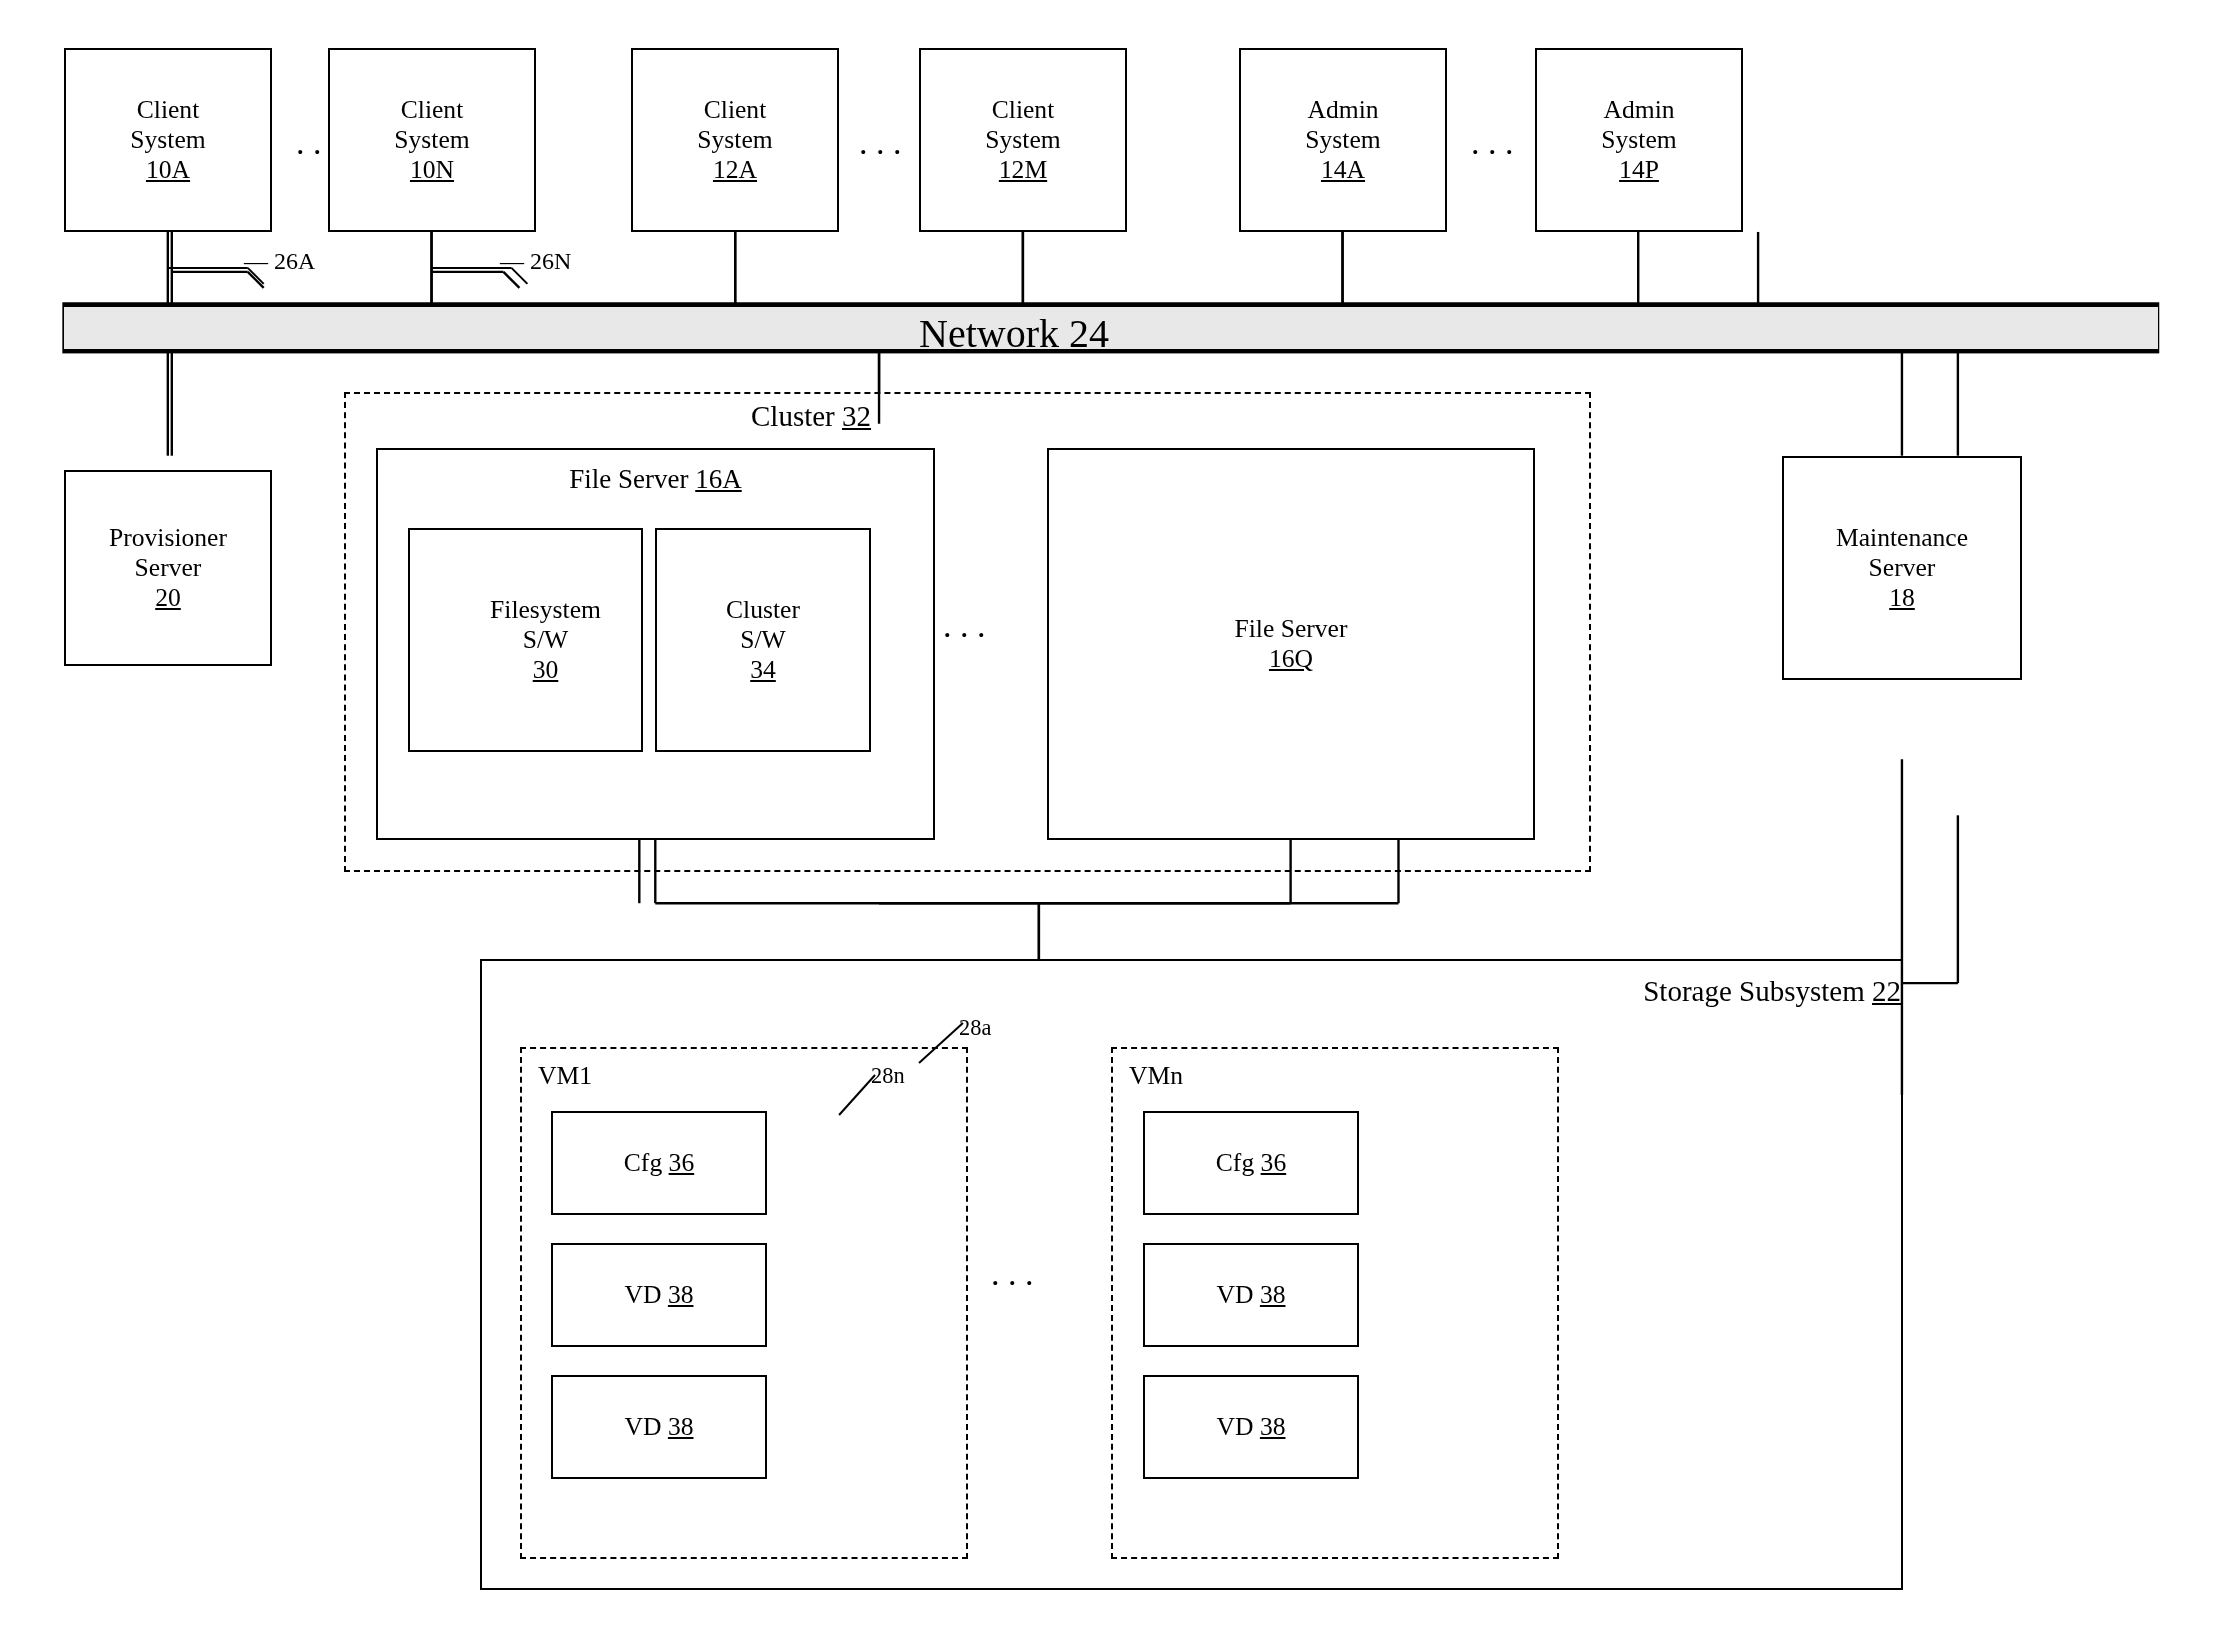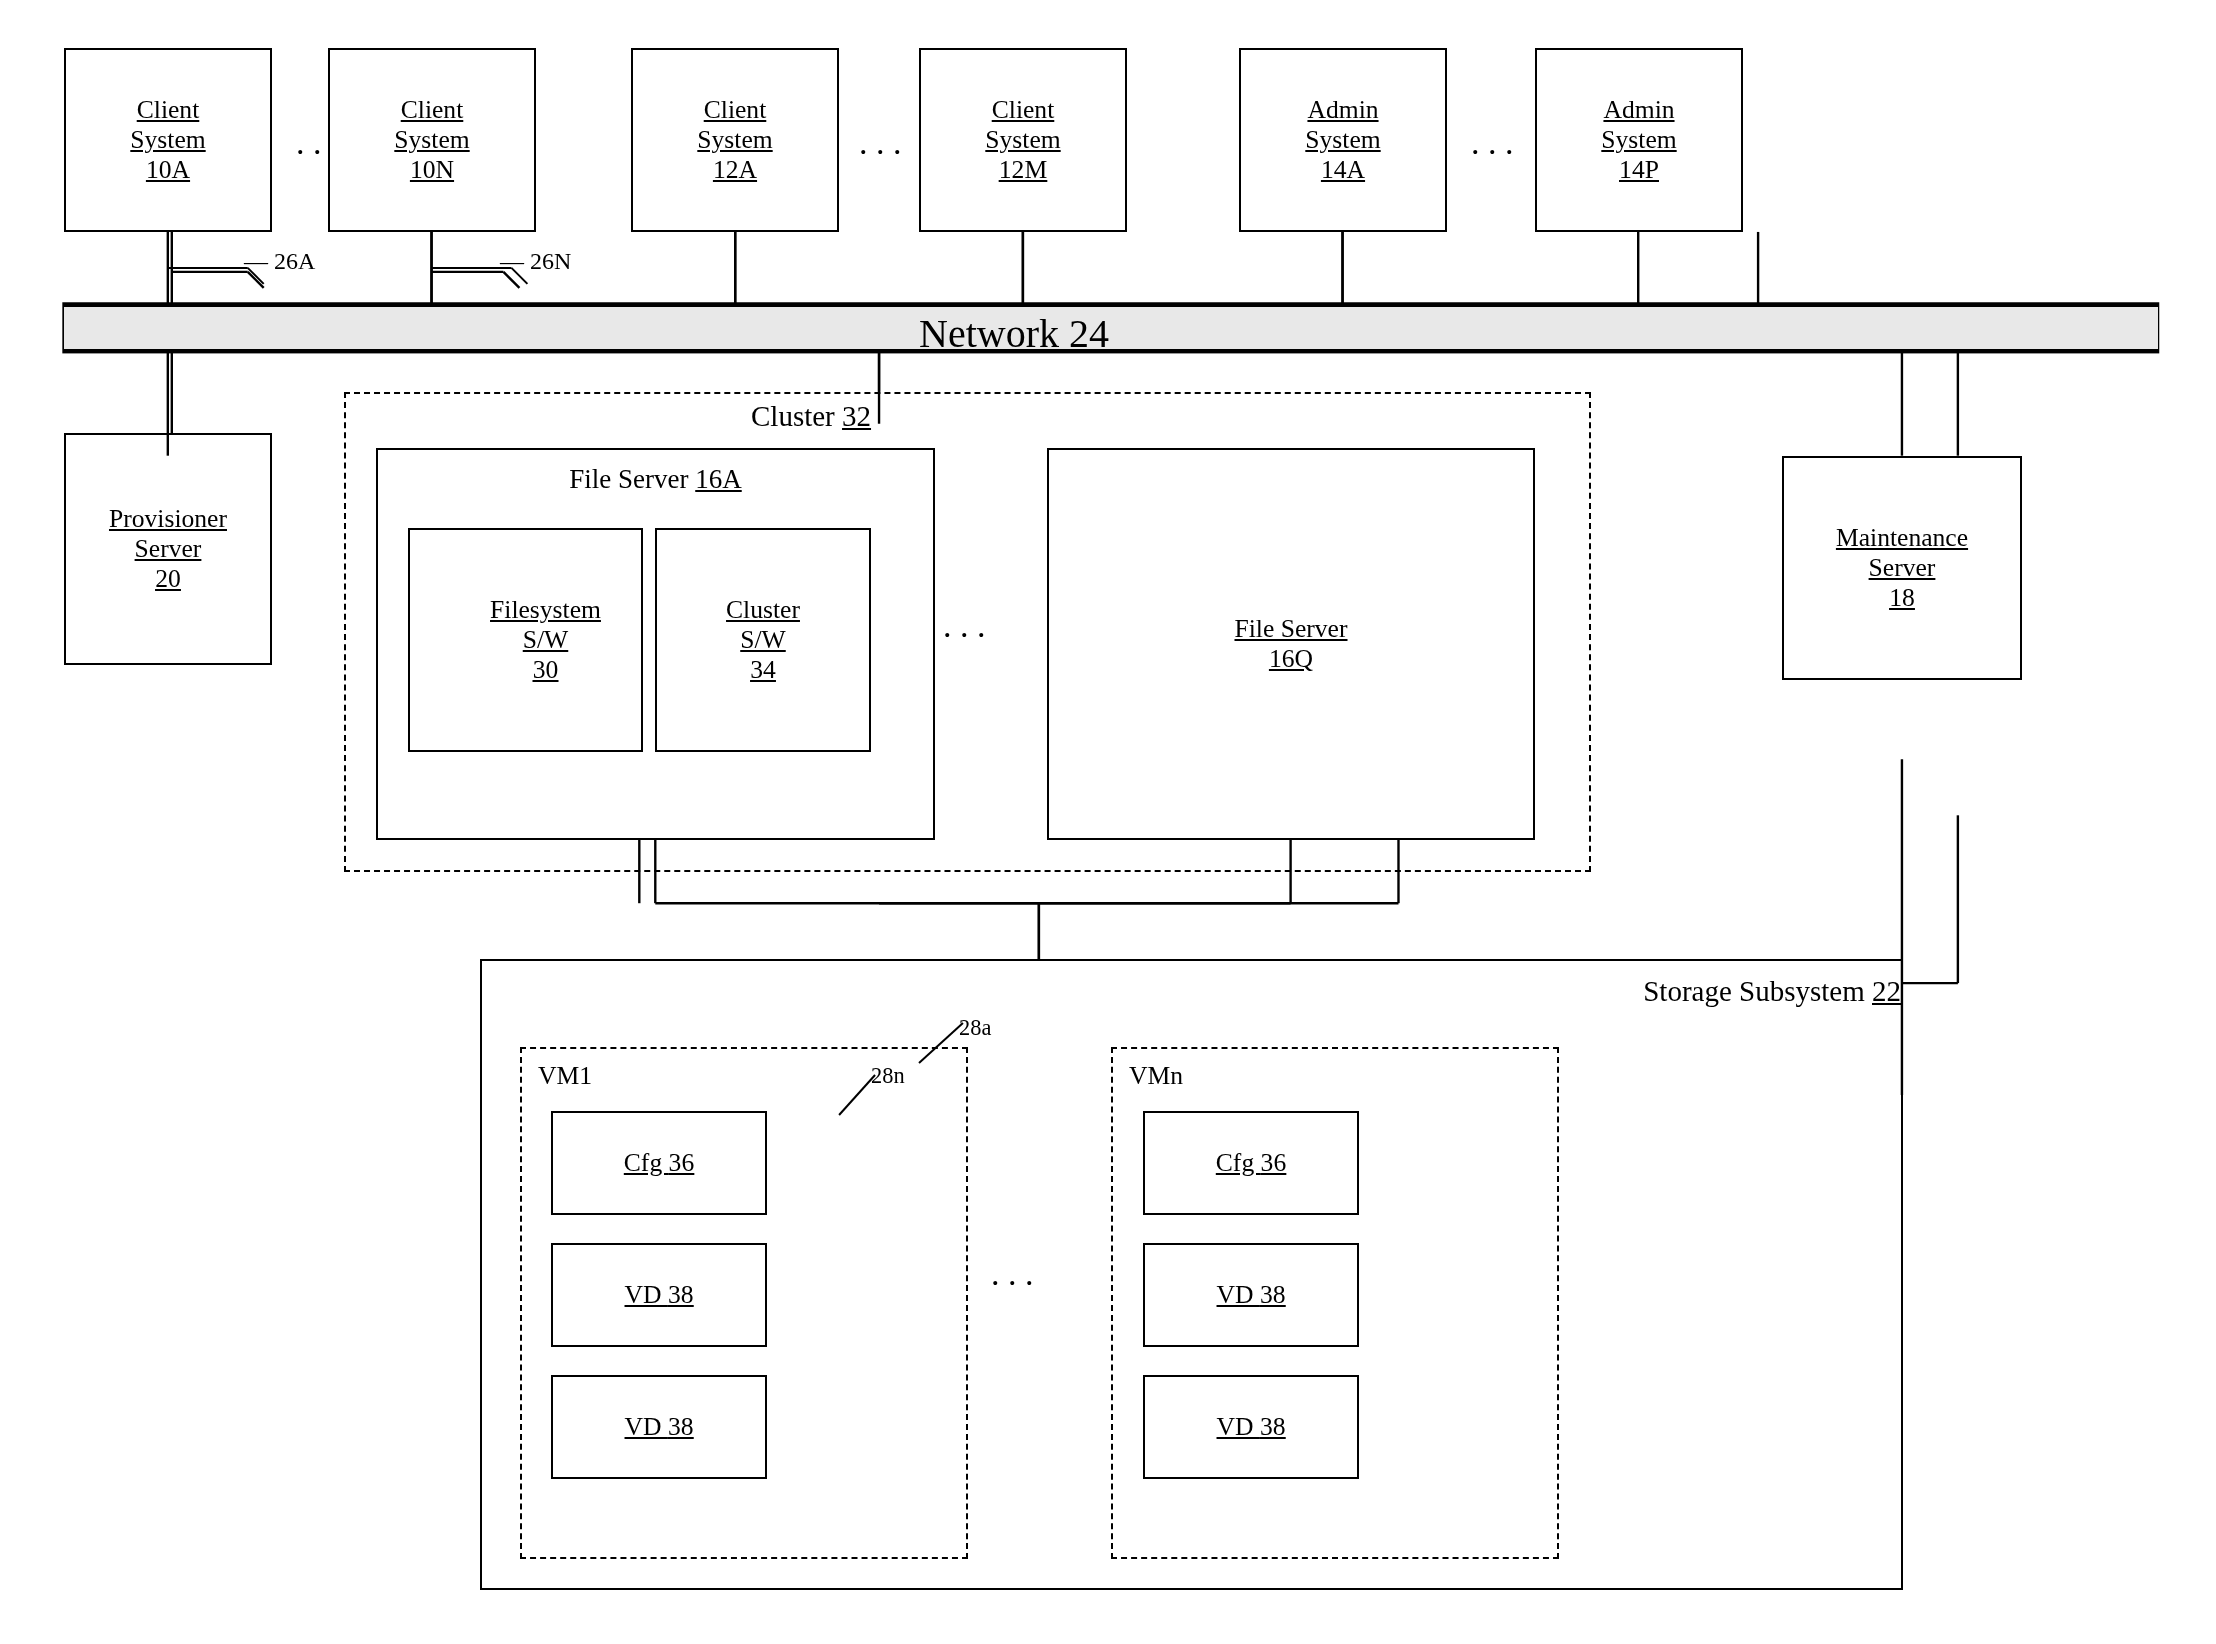--- a/index.html
+++ b/index.html
@@ -21,21 +21,20 @@
     .box {
       position: absolute;
       border: 2.4px solid #000;
       background: #fff;
       display: flex;
       flex-direction: column;
       align-items: center;
       justify-content: center;
       text-align: center;
       font-size: 25.6px;
-      text-decoration: underline;
     }
 
     .box-dashed {
       position: absolute;
       border: 2.4px dashed #000;
       background: #fff;
       display: flex;
       flex-direction: column;
       align-items: center;
       justify-content: center;
@@ -138,21 +137,21 @@
 
   <div class="box" style="left:1535px; top:48px; width:208px; height:184px;">
     <span>Admin<br>System</span>
     <span class="underline">14P</span>
   </div>
 
   <div style="position:absolute; left:244px; top:248px; font-size:24px; font-family:'Times New Roman', serif;">— 26A</div>
 
   <div style="position:absolute; left:500px; top:248px; font-size:24px; font-family:'Times New Roman', serif;">— 26N</div>
 
-  <div class="box" style="left:64px; top:433px; width:208px; height:232px;text-align:center;">
+  <div class="box" style="left:64px; top:470px; width:208px; height:196px;text-align:center;">
     <span>Provisioner<br>Server</span>
     <span class="underline">20</span>
   </div>
 
   <div class="box-dashed" style="left:344px; top:392px; width:1247px; height:480px; background:transparent;">
   </div>
   <div style="position:absolute; left:751px; top:400px; font-size:29px; font-family:'Times New Roman',serif;">
     Cluster <span class="underline">32</span>
   </div>
 

